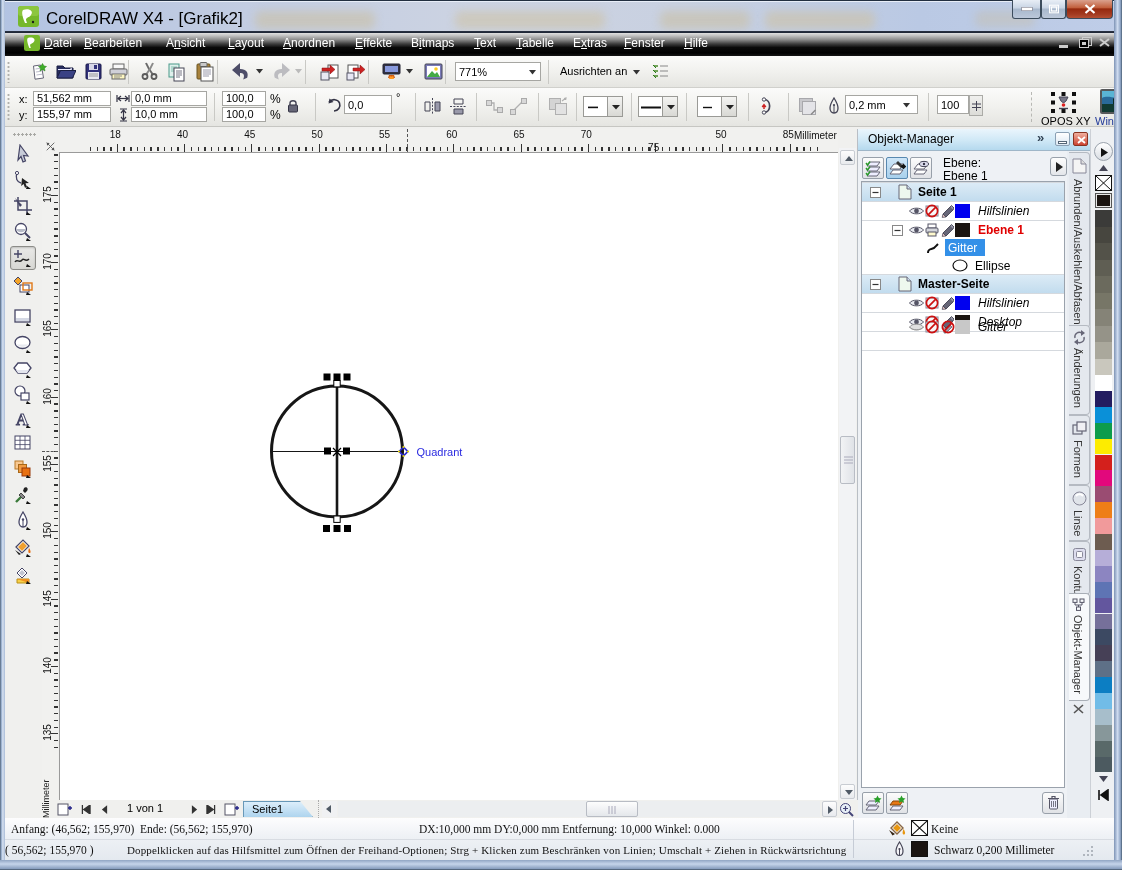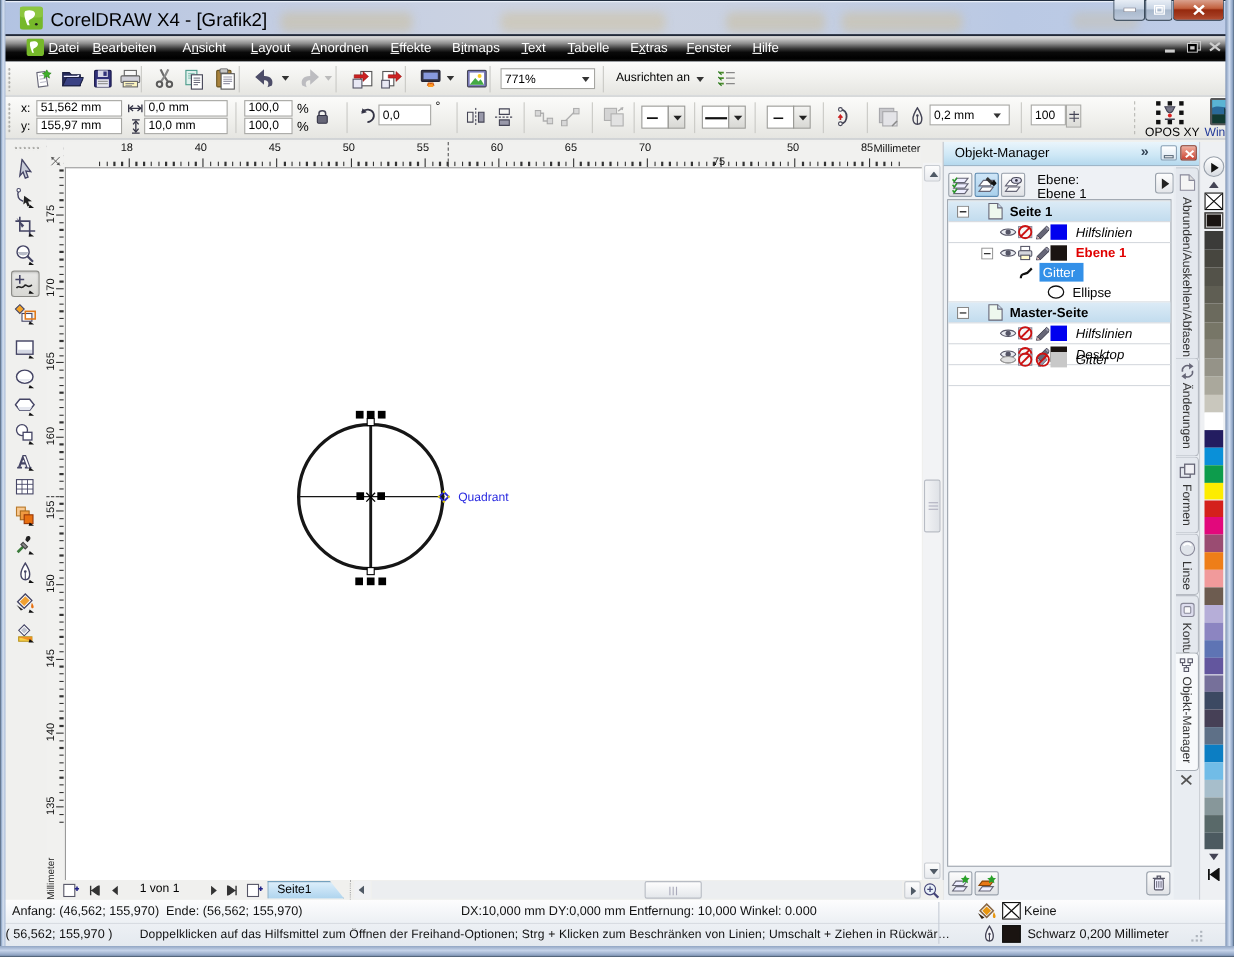--- a/index.html
+++ b/index.html
@@ -69,21 +69,21 @@
 .vtab { position:absolute; left:2px; width:21px; background:#e4e8ee; border:1px solid #b5bac2; border-left:none; border-radius:0 4px 4px 0; }
 .vtext { position:absolute; writing-mode:vertical-rl; font-size:11px; color:#333; left:3px; }
 
 #palette { position:absolute; left:1090px; top:129px; width:24px; height:689px; background:#eef0f3; border-left:1px solid #ccd0d6; }
 .swatch { position:absolute; left:4px; width:17px; height:15.78px; }
 
 #pagebar { position:absolute; left:0px; top:800px; width:858px; height:18px; background:#f0f0ee; }
 
 #statusbar { position:absolute; left:0px; top:818px; width:1122px; height:42px;
   background:linear-gradient(180deg,#fdfdfe 0%,#eef1f5 45%,#e4e9ef 100%); }
-.stext { position:absolute; font-size:11.5px; color:#111; }
+.stext { position:absolute; font-size:11.5px; color:#111;font-family:Liberation Serif, serif; }
 </style>
 </head>
 <body>
 <div id="frame"></div>
 
 <div id="titlebar">
   <div class="blob" style="left:255px;top:10px;width:120px;height:18px;background:#c9c2ae;opacity:.7"></div>
   <div class="blob" style="left:455px;top:10px;width:150px;height:18px;background:#cdc5b0;opacity:.7"></div>
   <div class="blob" style="left:660px;top:10px;width:90px;height:18px;background:#c9c2ae;opacity:.7"></div>
   <div class="blob" style="left:765px;top:10px;width:110px;height:18px;background:#cbc3ae;opacity:.7"></div>

